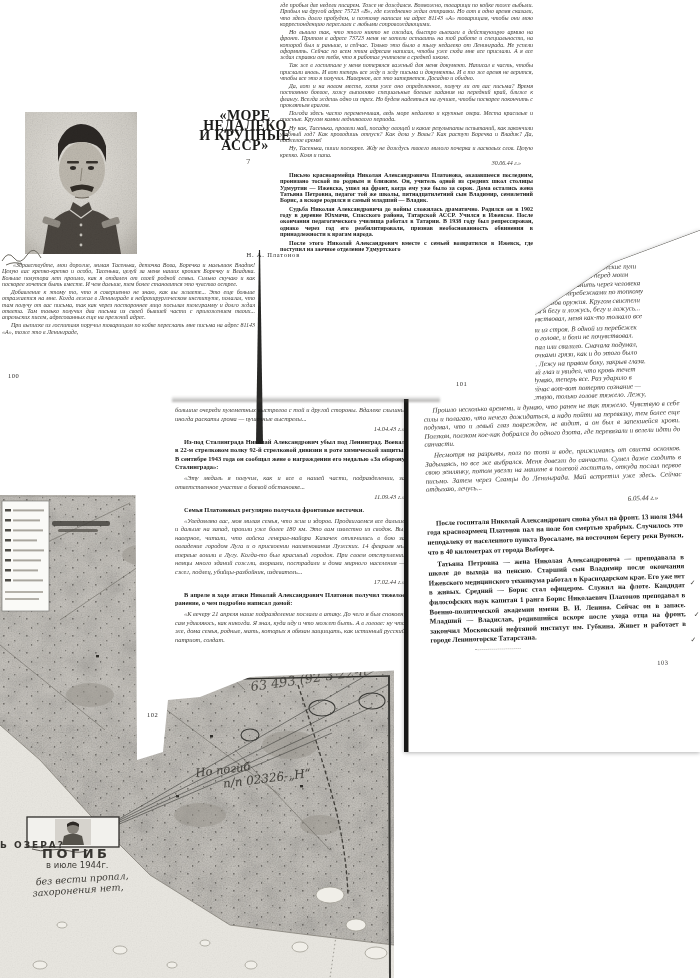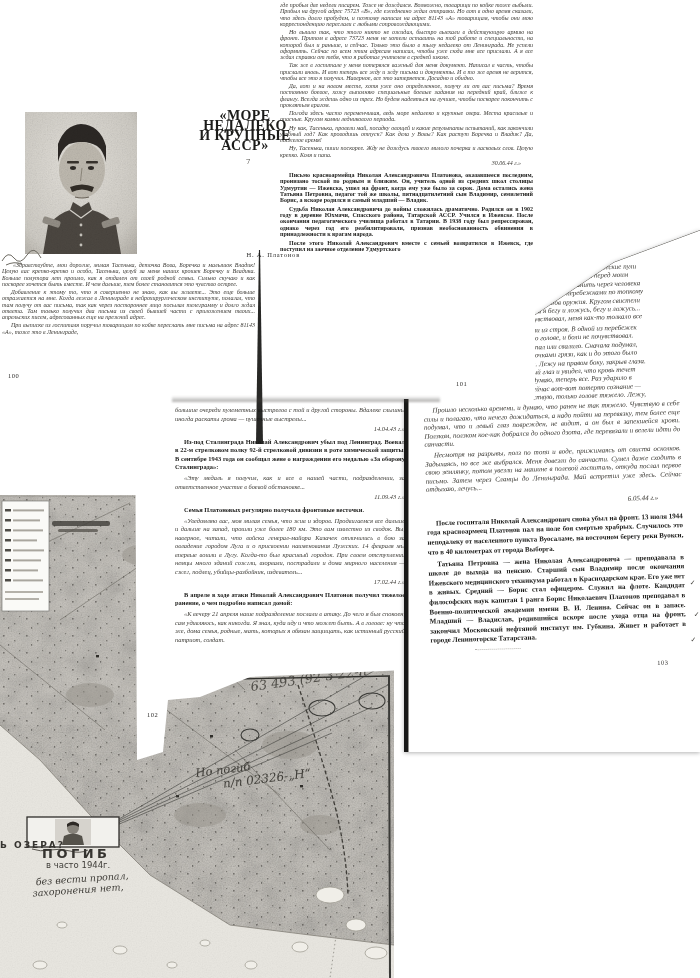--- a/index.html
+++ b/index.html
@@ -174,21 +174,21 @@
     </svg>
 
     
     <div class="hw" style="left:250px;top:176px;font-size:13px;transform:rotate(-8deg);opacity:.85;">63 493 (92-3 22-п</div>
     <div class="hw" style="left:196px;top:264px;font-size:11.5px;transform:rotate(-7deg);">
       <span>Но погиб</span><br>
       <span style="margin-left:26px;font-size:12px;">п/п 02326-„Н“</span>
     </div>
     <div class="hwcaps" style="left:0px;top:345px;font-size:9px;letter-spacing:2px;">Ь ОЗЕРА?</div>
     <div class="hwcaps" style="left:42px;top:351px;font-size:13px;letter-spacing:3.5px;">ПОГИБ</div>
-    <div class="hw" style="left:46px;top:365px;font-size:8.5px;font-style:normal;font-family:'DejaVu Sans',sans-serif;">в часто 1944г.</div>
+    <div class="hw" style="left:46px;top:365px;font-size:8.5px;font-style:normal;font-family:'DejaVu Sans',sans-serif;">в июле 1944г.</div>
     <div class="hw" style="left:36px;top:378px;font-size:9.5px;transform:rotate(-4deg);">
       <span>без вести пропал,</span><br>
       <span style="margin-left:-4px;">захоронения нет,</span>
     </div>
   </div>
 
   <div class="abs page-sheet" style="left:130px;top:392px;width:282px;height:372px;z-index:2;
               clip-path:polygon(5px 8px,278px 4px,276px 278px,120px 285px,70px 305px,38px 308px,33px 360px,7px 368px);
               box-shadow:0 0 3px rgba(0,0,0,.25);">
     <div class="abs bk s64" style="left:45px;top:14px;width:230px;">

